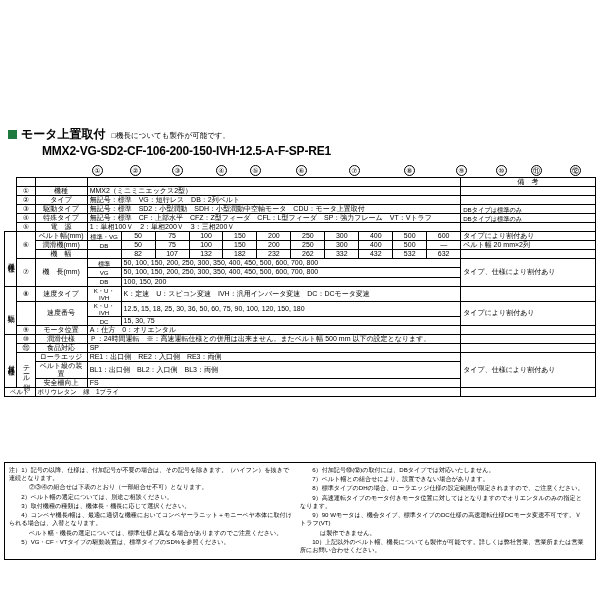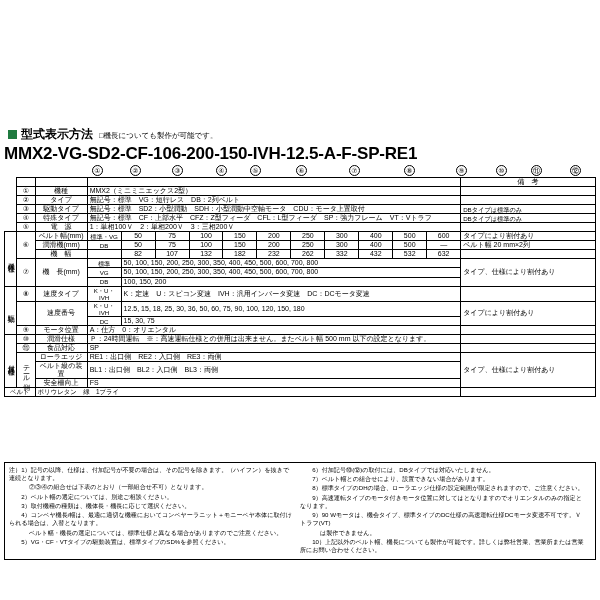--- a/index.html
+++ b/index.html
@@ -13,21 +13,21 @@
   .page{position:relative;width:600px;height:600px;}
 
   
   .hdr{position:absolute;left:8px;top:126px;display:flex;align-items:center;}
   .hdr-mark{width:9px;height:9px;background:#1f7a3f;margin-right:4px;}
   .hdr-title{font-size:12px;font-weight:bold;letter-spacing:0px;}
   .hdr-note{font-size:7.5px;margin-left:6px;position:relative;top:1px;}
 
   
   .code-row{position:absolute;left:4px;top:144px;width:592px;height:22px;}
-  .code-line{font-size:17px;font-weight:bold;letter-spacing:-0.2px;white-space:nowrap;}
+  .code-line{font-size:12px;font-weight:bold;letter-spacing:-0.2px;white-space:nowrap;margin-left:38px;}
   .code-line span.s{font-weight:bold;}
   .code-nums{position:absolute;left:4px;top:165px;width:592px;height:12px;}
   .code-nums span{position:absolute;font-size:7px;}
   .circ{
     display:inline-block;border:1px solid #000;border-radius:50%;
     width:9px;height:9px;line-height:9px;text-align:center;font-size:6.5px;
   }
 
   
   table.main{
@@ -71,21 +71,21 @@
   .notes .col{width:50%;padding-right:6px;box-sizing:border-box;}
   .notes p{margin:0 0 1px 0;}
 </style>
 </head>
 <body>
 
 <div class="page">
 
   <div class="hdr">
     <div class="hdr-mark"></div>
-    <div class="hdr-title">型式表示方法</div>
+    <div class="hdr-title">モータ上置取付</div>
     <div class="hdr-note">□機長についても製作が可能です。</div>
   </div>
 
   <div class="code-row">
     <div class="code-line"><span class="s">MMX2-</span><span class="s">VG</span><span class="s">-</span><span class="s">SD2</span><span class="s">-</span><span class="s">CF</span><span class="s">-</span><span class="s">1</span><span class="s">06</span><span class="s">-</span><span class="s">200</span><span class="s">-</span><span class="s">150</span><span class="s">-</span><span class="s">IVH</span><span class="s">-12.5</span><span class="s">-</span><span class="s">A</span><span class="s">-</span><span class="s">F</span><span class="s">-</span><span class="s">SP</span><span class="s">-</span><span class="s">RE1</span></div>
   </div>
   <div class="code-nums">
     <span style="left:88px">
         <span class="circ">①</span>
       </span>

